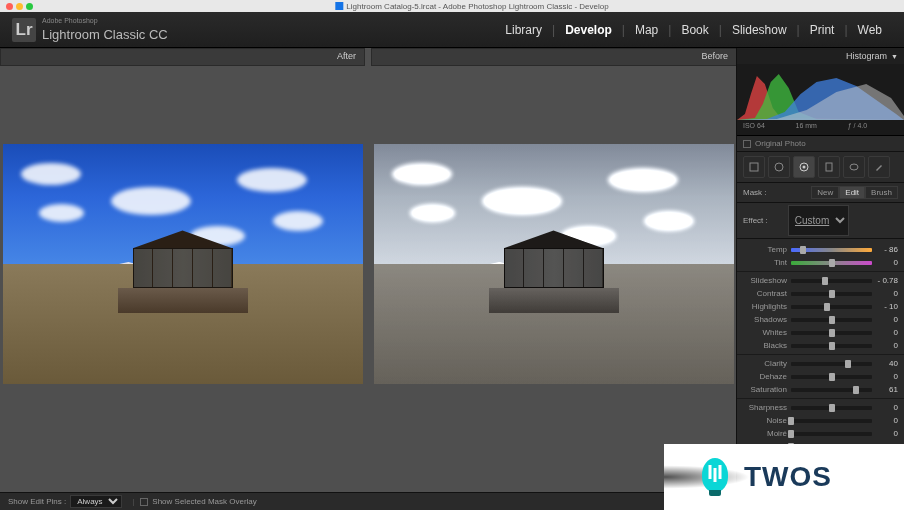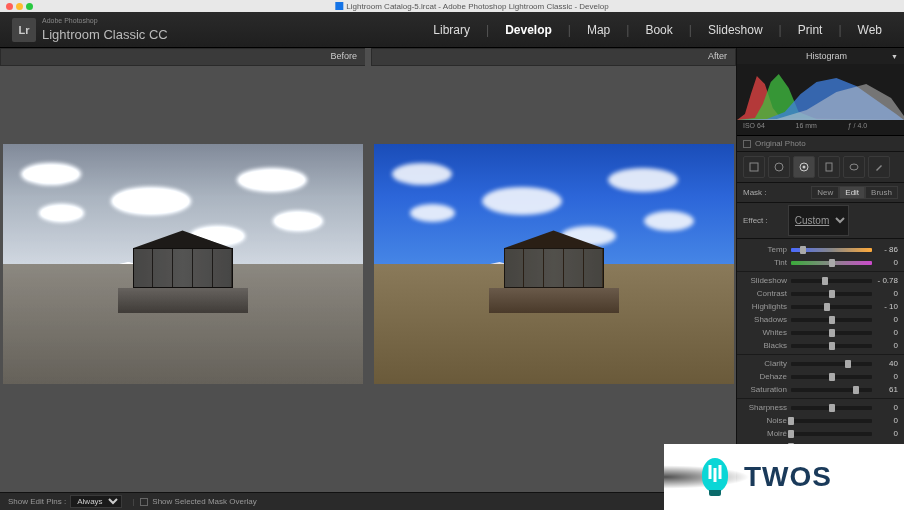--- a/index.html
+++ b/index.html
@@ -11,25 +11,25 @@
 .dot { width:7px; height:7px; border-radius:50%; }
 .dot.red { background:#ff5f57; }
 .dot.yel { background:#febc2e; }
 .dot.grn { background:#28c840; }
 .mac-title { position:absolute; left:50%; transform:translateX(-50%); font-size:8px; color:#555; display:flex; align-items:center; gap:3px;margin-left:20px;}
 .lr-badge { width:8px; height:8px; background:#1473e6; display:inline-block; }
 
 
 .header { height:36px; background:linear-gradient(#2a2a2a,#1f1f1f); display:flex; align-items:center; padding:0 12px; border-bottom:1px solid #000; }
 .logo-block { display:flex; align-items:center; gap:6px; }
-.logo-icon { width:24px; height:24px; background:#444; border-radius:2px; display:flex; align-items:center; justify-content:center; color:#ccc; font-size:11px; font-weight:bold; }
+.logo-icon { width:24px; height:24px; background:#444; border-radius:2px; display:flex; align-items:center; justify-content:center; color:#ccc; font-size:17px; font-weight:bold; }
 .logo-text { color:#bbb; line-height:1.1; }
 .logo-text .small { font-size:7px; color:#888; display:block; }
 .logo-text .big { font-size:13px; font-weight:300; }
-.modules { margin-left:auto; display:flex; gap:6px; align-items:center; color:#ddd; font-size:12px; }
+.modules { margin-left:auto; display:flex; gap:0; align-items:center; color:#ddd; font-size:12px; }
 .modules span { padding:0 10px; cursor:pointer; }
 .modules .sep { color:#555; padding:0; }
 .modules .active { color:#fff; font-weight:600; }
 
 
 .main { display:flex; height:calc(100% - 48px - 18px); }
 .canvas { flex:1; background:#4f4f4f; position:relative; display:flex; gap:6px; padding:0; }
 .pane { flex:1; display:flex; flex-direction:column; }
 .pane-label { height:18px; background:#3a3a3a; color:#ccc; font-size:9px; text-align:right; padding:2px 8px; border:1px solid #2a2a2a;}
 .pane.before .pane-label { border-right:none; }
@@ -47,21 +47,21 @@
 .walls { width:100px; height:40px; margin:0 auto; background:linear-gradient(90deg,#3a2f20,#4a3f30,#3a2f20); border:1px solid #1a1510; display:flex; }
 .walls div { flex:1; border-right:1px solid #2a1f15; background:rgba(100,120,140,0.3); }
 .walls div:last-child { border-right:none; }
 .base { width:130px; height:25px; margin:0 auto -5px; background:linear-gradient(#6a5a4a,#4a3a2a); margin-left:-5px;}
 
 .cloud { position:absolute; background:rgba(255,255,255,0.85); border-radius:50%; filter:blur(2px); }
 .c1{width:60px;height:22px;top:8%;left:5%;} .c2{width:80px;height:28px;top:18%;left:30%;} .c3{width:70px;height:24px;top:10%;left:65%;} .c4{width:50px;height:20px;top:28%;left:75%;} .c5{width:45px;height:18px;top:25%;left:10%;} .c6{width:55px;height:20px;top:34%;left:52%;}
 
 
 .panel { width:168px; background:#2a2a2a; color:#aaa; font-size:9px; overflow-y:hidden; border-left:1px solid #111; }
-.panel-hdr { height:16px; background:#1f1f1f; display:flex; align-items:center; justify-content:flex-end; padding:0 6px; color:#ccc; font-size:9px;gap:40px; }
+.panel-hdr { height:16px; background:#1f1f1f; display:flex; align-items:center; justify-content:flex-end; padding:0 6px; color:#ccc; font-size:9px; }
 .panel-hdr .tri { margin-left:4px; font-size:7px;}
 .histogram { height:72px; background:#1a1a1a; margin:0; position:relative; border-bottom:1px solid #000;}
 .histo-svg { width:100%; height:56px; }
 .histo-meta { display:flex; justify-content:space-between; font-size:7px; color:#888; padding:0 6px 2px; }
 .orig-row { display:flex; align-items:center; gap:4px; padding:3px 6px; font-size:8px; color:#888; border-bottom:1px solid #111;}
 .orig-row .cb { width:8px; height:8px; border:1px solid #666; }
 .tool-row { display:flex; gap:3px; padding:4px 6px; border-bottom:1px solid #111; align-items:center;}
 .tool { width:22px; height:22px; border:1px solid #3a3a3a; border-radius:2px; display:flex; align-items:center; justify-content:center; color:#888; font-size:11px;}
 .tool.active { background:#444; color:#ddd; }
 .mask-row { display:flex; align-items:center; padding:3px 6px; font-size:8px; border-bottom:1px solid #111; gap:6px;}
@@ -130,20 +130,47 @@
       <span>Slideshow</span>
       <span class="sep">|</span>
       <span>Print</span>
       <span class="sep">|</span>
       <span>Web</span>
     </div>
 </div>
 
 <div class="main">
   <div class="canvas">
+    <div class="pane after">
+      <div class="pane-label">After</div>
+      <div class="img-wrap">
+        <div class="photo after">
+          <div class="sky"></div>
+          <div class="cloud c1"></div>
+            <div class="cloud c2"></div>
+            <div class="cloud c3"></div>
+            <div class="cloud c4"></div>
+            <div class="cloud c5"></div>
+            <div class="cloud c6"></div>
+          <div class="mountains"></div>
+          <div class="ground"></div>
+          <div class="cabin">
+              <div class="roof"></div>
+              <div class="walls">
+                <div></div>
+                <div></div>
+                <div></div>
+                <div></div>
+                <div></div>
+              </div>
+              <div class="base"></div>
+            </div>
+        </div>
+      </div>
+    </div>
     <div class="pane before">
       <div class="pane-label">Before</div>
       <div class="img-wrap">
         <div class="photo before">
           <div class="sky"></div>
           <div class="cloud c1"></div>
             <div class="cloud c2"></div>
             <div class="cloud c3"></div>
             <div class="cloud c4"></div>
             <div class="cloud c5"></div>
@@ -157,47 +184,20 @@
                 <div></div>
                 <div></div>
                 <div></div>
                 <div></div>
               </div>
               <div class="base"></div>
             </div>
         </div>
       </div>
     </div>
-    <div class="pane after">
-      <div class="pane-label">After</div>
-      <div class="img-wrap">
-        <div class="photo after">
-          <div class="sky"></div>
-          <div class="cloud c1"></div>
-            <div class="cloud c2"></div>
-            <div class="cloud c3"></div>
-            <div class="cloud c4"></div>
-            <div class="cloud c5"></div>
-            <div class="cloud c6"></div>
-          <div class="mountains"></div>
-          <div class="ground"></div>
-          <div class="cabin">
-              <div class="roof"></div>
-              <div class="walls">
-                <div></div>
-                <div></div>
-                <div></div>
-                <div></div>
-                <div></div>
-              </div>
-              <div class="base"></div>
-            </div>
-        </div>
-      </div>
-    </div>
   </div>
 
   <div class="panel">
     <div class="panel-hdr">
       <span>Histogram</span>
       <span class="tri">▼</span>
     </div>
     <div class="histogram">
       <svg class="histo-svg" viewBox="0 0 168 56" preserveAspectRatio="none">
         <path d="M0,56 L8,50 L14,30 L20,12 L28,20 L36,44 L44,54 L168,56 Z" fill="#d04040" opacity="0.85"></path>

